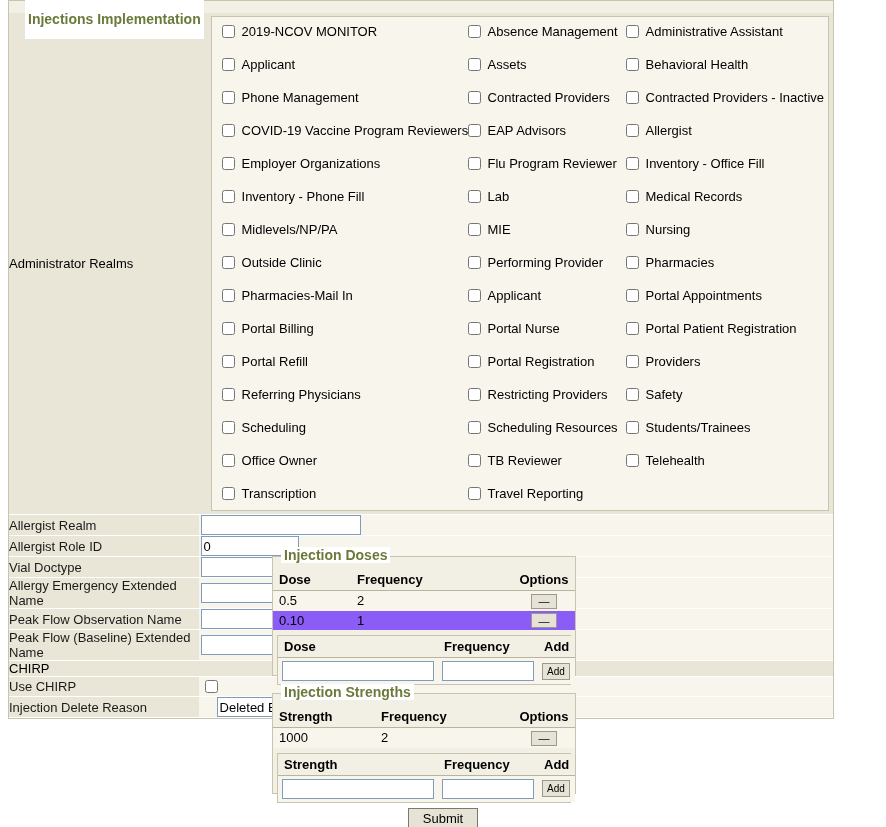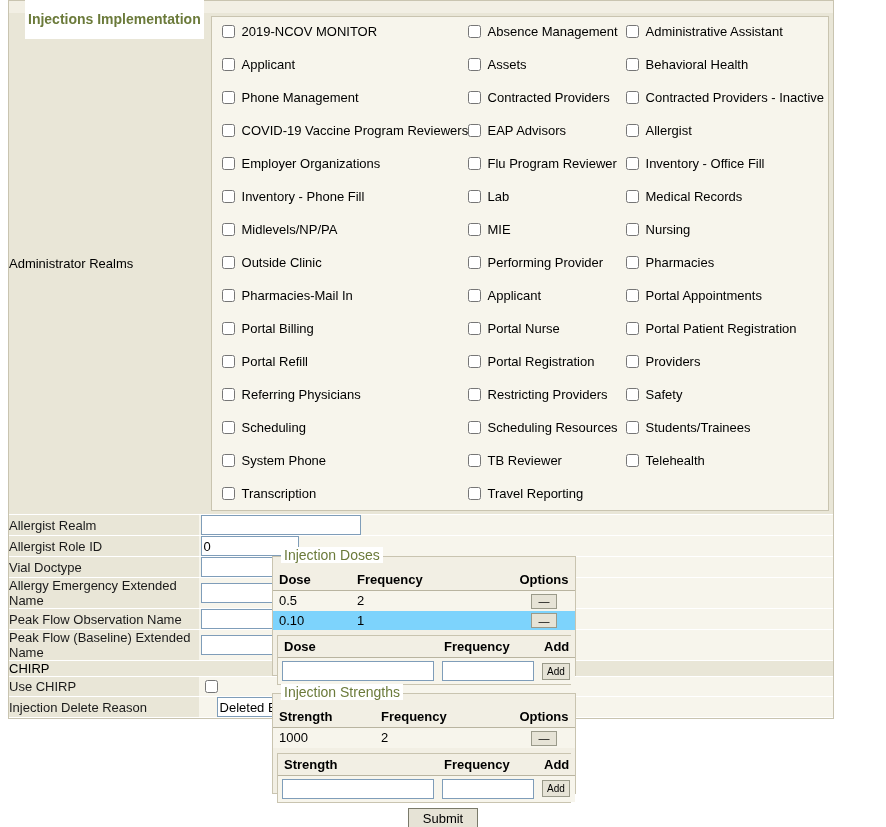--- a/index.html
+++ b/index.html
@@ -116,21 +116,21 @@
   .subpanel {
     position: absolute;
     border: 1px solid #c9c4b0;
     background: #f2efe4;
     box-sizing: border-box;
   }
   .subpanel .sub-legend {
     position: absolute;
     left: 8px;
     top: -10px;
-    font-weight: normal;
+    font-weight: bold;
     font-size: 14px;
     color: #6b7a3a;
     background: #ffffff;
     padding: 0 3px;
   }
   table.grid {
     border-collapse: collapse;
     width: 100%;
     font-size: 13px;
   }
@@ -139,21 +139,21 @@
     font-weight: bold;
     padding: 3px 6px;
     border-bottom: 1px solid #b9b4a0;
     background: #f2efe4;
   }
   table.grid td {
     padding: 2px 6px;
     background: #f7f5ec;
   }
   table.grid tr.alt td {
-    background: #7dd3fc;
+    background: #8b5cf6;
   }
   .opt-cell { text-align: center; }
   .mini-btn {
     font-family: "Liberation Sans", sans-serif;
     font-size: 11px;
     border: 1px solid #9a9a8a;
     background: #e6e3d6;
     width: 26px;
     height: 15px;
     line-height: 12px;
@@ -386,21 +386,21 @@
                       <input type="checkbox" style="">
                       <span>Scheduling Resources</span>
                     </label>
                 <label class="realm-item">
                       <input type="checkbox" style="">
                       <span>Students/Trainees</span>
                     </label>
 
                 <label class="realm-item">
                       <input type="checkbox" style="">
-                      <span>System Phone</span>
+                      <span>Office Owner</span>
                     </label>
                 <label class="realm-item">
                       <input type="checkbox" style="">
                       <span>TB Reviewer</span>
                     </label>
                 <label class="realm-item">
                       <input type="checkbox" style="">
                       <span>Telehealth</span>
                     </label>
 

